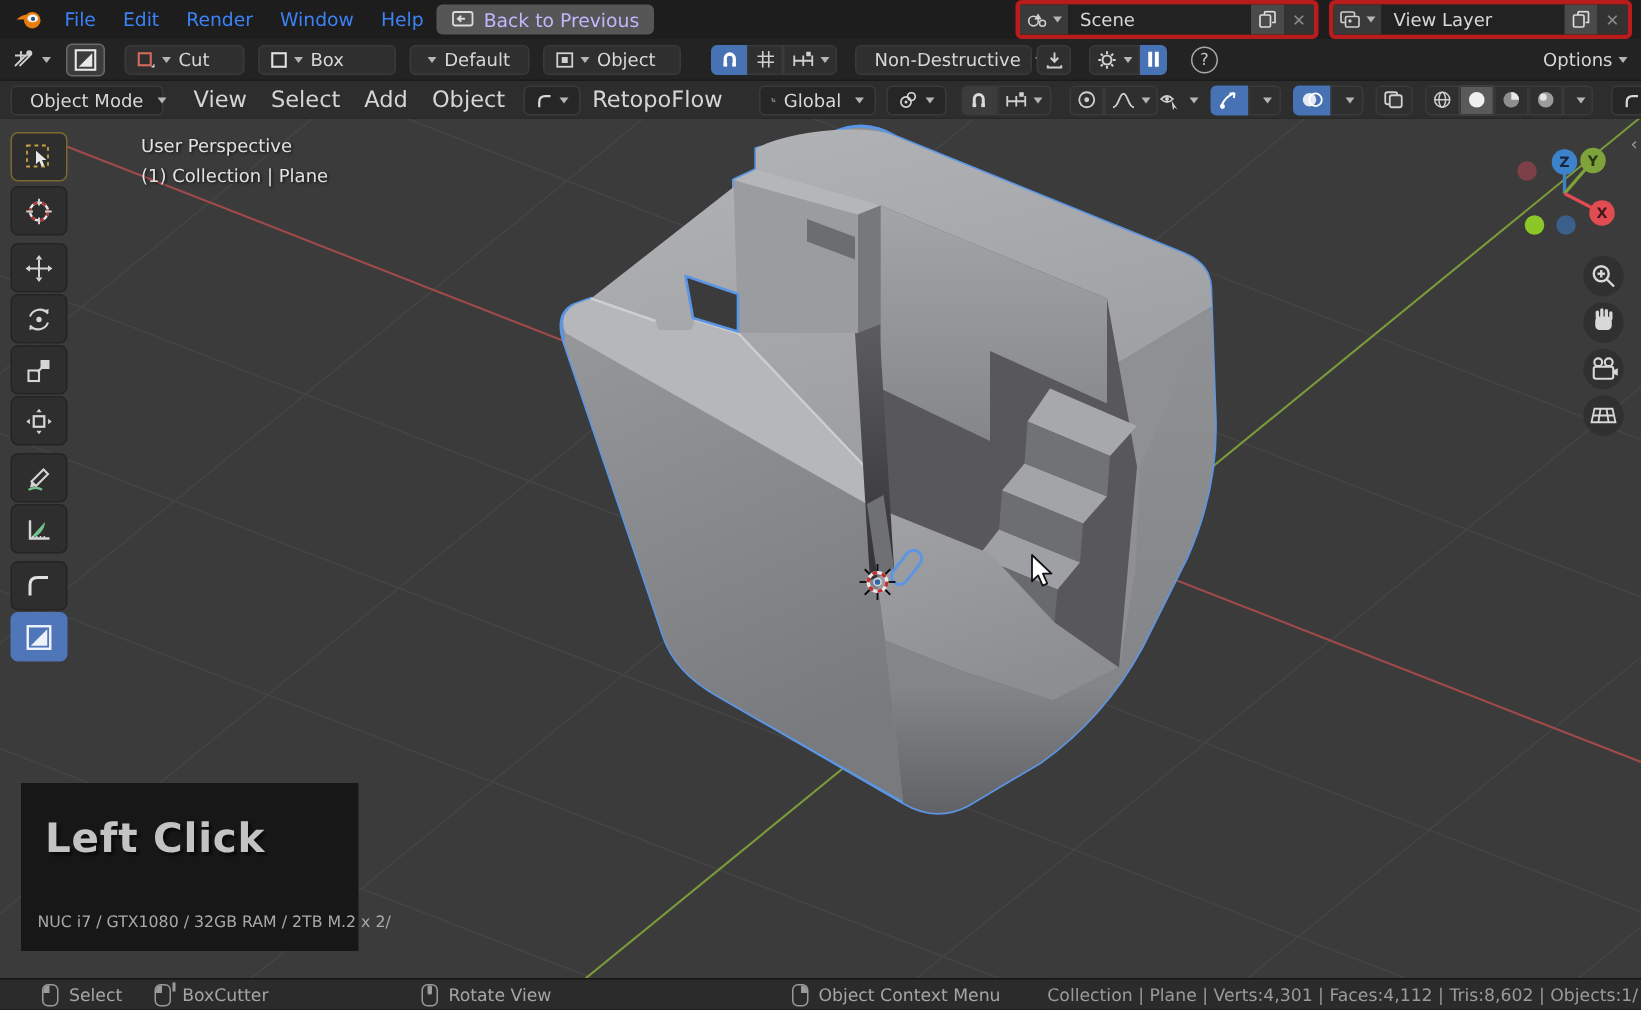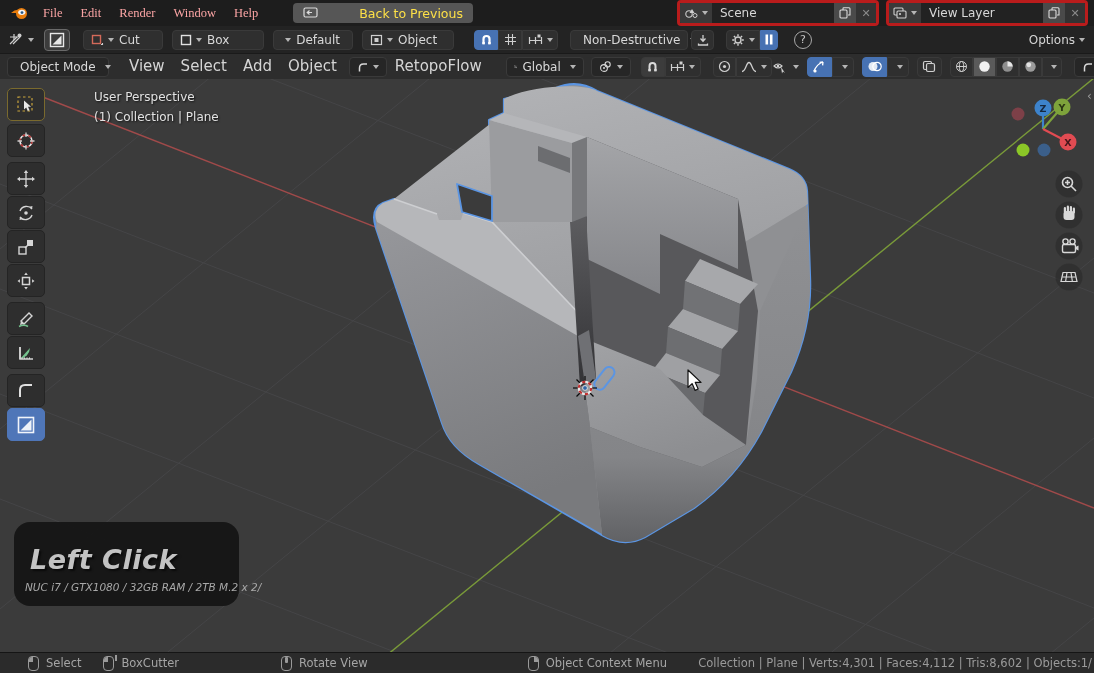--- a/index.html
+++ b/index.html
@@ -3,21 +3,21 @@
 <meta charset="utf-8">
 <style>
   html,body{margin:0;padding:0;background:#111;}
   body{width:1094px;height:673px;position:relative;overflow:hidden;
        font-family:"DejaVu Sans","Liberation Sans",sans-serif;
        -webkit-font-smoothing:antialiased;color:#d8d8d8;}
   .bar{position:absolute;left:0;width:1094px;display:flex;align-items:center;}
   #row1{top:0;height:26px;background:#1d1d1d;z-index:30;}
   #row2{top:26px;height:27px;background:#232323;z-index:29;}
   #row3{top:53px;height:26px;background:#2d2d2d;border-top:1px solid #1a1a1a;box-sizing:border-box;z-index:28;}
-  .menu-item{font-size:12.5px;color:#fca5a5;padding:0 9px;line-height:26px;cursor:default;font-family:Liberation Serif, serif;}
+  .menu-item{font-size:12.5px;color:#3b82f6;padding:0 9px;line-height:26px;cursor:default;}
   .caret{width:0;height:0;border-left:3.5px solid transparent;border-right:3.5px solid transparent;
          border-top:4px solid #b5b5b5;display:inline-block;margin-left:4px;flex:none;}
   .pill{background:#2f2f2f;border:1px solid #3a3a3a;border-radius:4px;height:20px;display:flex;
         align-items:center;font-size:12px;color:#d8d8d8;padding:0 7px;box-sizing:border-box;flex:none;}
   .pill.dark{background:#262626;}
   .pill .txt{padding:0 5px;white-space:nowrap;}
   .seg{display:flex;align-items:center;height:20px;flex:none;}
   .btn{background:#2f2f2f;border:1px solid #3a3a3a;display:flex;align-items:center;justify-content:center;
        height:20px;box-sizing:border-box;flex:none;}
   .btn.on{background:#4772b3;border-color:#4772b3;}
@@ -32,22 +32,22 @@
   .selector .xbox{background:#333;height:100%;display:flex;align-items:center;justify-content:center;width:20px;
                   color:#8b8b8b;font-size:11px;}
   
   .tbtn{position:absolute;left:7px;width:36px;height:31px;background:#2e2e2e;border:1px solid #242424;
         border-radius:5px;display:flex;align-items:center;justify-content:center;z-index:20;}
   .tbtn.active{background:#4f76b8;border-color:#4f76b8;}
   
   #viewport{position:absolute;top:79px;left:0;width:1094px;height:573px;background:#3b3b3b;overflow:hidden;}
   #vp-overlay-text{position:absolute;left:94px;top:8px;z-index:5;font-size:12px;color:#e2e2e2;
                    text-shadow:1px 1px 2px rgba(0,0,0,.7);line-height:20px;}
-  #screencast{position:absolute;left:14px;top:443px;width:225px;height:84px;background:rgba(20,20,20,.93);
-              border-radius:16px;z-index:6;font-style:italic;}
+  #screencast{position:absolute;left:14px;top:443px;width:225px;height:112px;background:rgba(20,20,20,.93);
+              border-radius:0;z-index:6;}
   #screencast .title{position:absolute;left:16px;top:22px;font-size:27px;font-weight:bold;color:#c3c3c3;
                      text-shadow:2px 2px 2px rgba(0,0,0,.55);letter-spacing:.5px;}
   #screencast .subtitle{position:absolute;left:11px;bottom:13px;font-size:10.5px;color:#a9a9a9;white-space:nowrap;}
   
   #statusbar{position:absolute;top:652px;left:0;width:1094px;height:21px;background:#2b2b2b;
              border-top:1px solid #151515;box-sizing:border-box;display:flex;align-items:center;
              font-size:11.5px;color:#a5a5a5;z-index:30;overflow:hidden;white-space:nowrap;}
   .mouse{position:relative;width:9px;height:13px;border:1px solid #9a9a9a;border-radius:4px;display:inline-block;flex:none;}
   .mouse i{position:absolute;background:#9a9a9a;display:block;}
   .lmb i{left:0;top:0;width:4px;height:5px;border-radius:3px 0 0 0;}
@@ -68,21 +68,21 @@
       <ellipse cx="11.8" cy="6.3" rx="3.6" ry="2.6" fill="#f4f4f4"></ellipse>
       <circle cx="12" cy="6.6" r="1.4" fill="#265787"></circle>
     </svg>
   </span>
   <span class="menu-item">File</span>
   <span class="menu-item">Edit</span>
   <span class="menu-item">Render</span>
   <span class="menu-item">Window</span>
   <span class="menu-item">Help</span>
 
-  <div style="margin-left:26px;background:#565656;border-radius:4px;height:20px;display:flex;align-items:center;padding:0 10px;font-size:12.5px;color:#fde047;gap:35px;">
+  <div style="background:#565656;border-radius:4px;height:20px;display:flex;align-items:center;padding:0 10px;font-size:12.5px;color:#c4b5fd;">
     <svg width="15" height="12" viewBox="0 0 15 12" style="margin-right:6px;">
       <rect x="1" y="1" width="13" height="9" rx="1.5" fill="none" stroke="#dcdcdc" stroke-width="1.2"></rect>
       <path d="M9,5.5 H4.5 M6.5,3.5 L4.2,5.5 L6.5,7.5" fill="none" stroke="#dcdcdc" stroke-width="1.2"></path>
     </svg>
     <span>Back to Previous</span>
   </div>
 
   <div style="flex:1"></div>
 
   <div class="selector" style="width:196px;margin-right:7px;">

